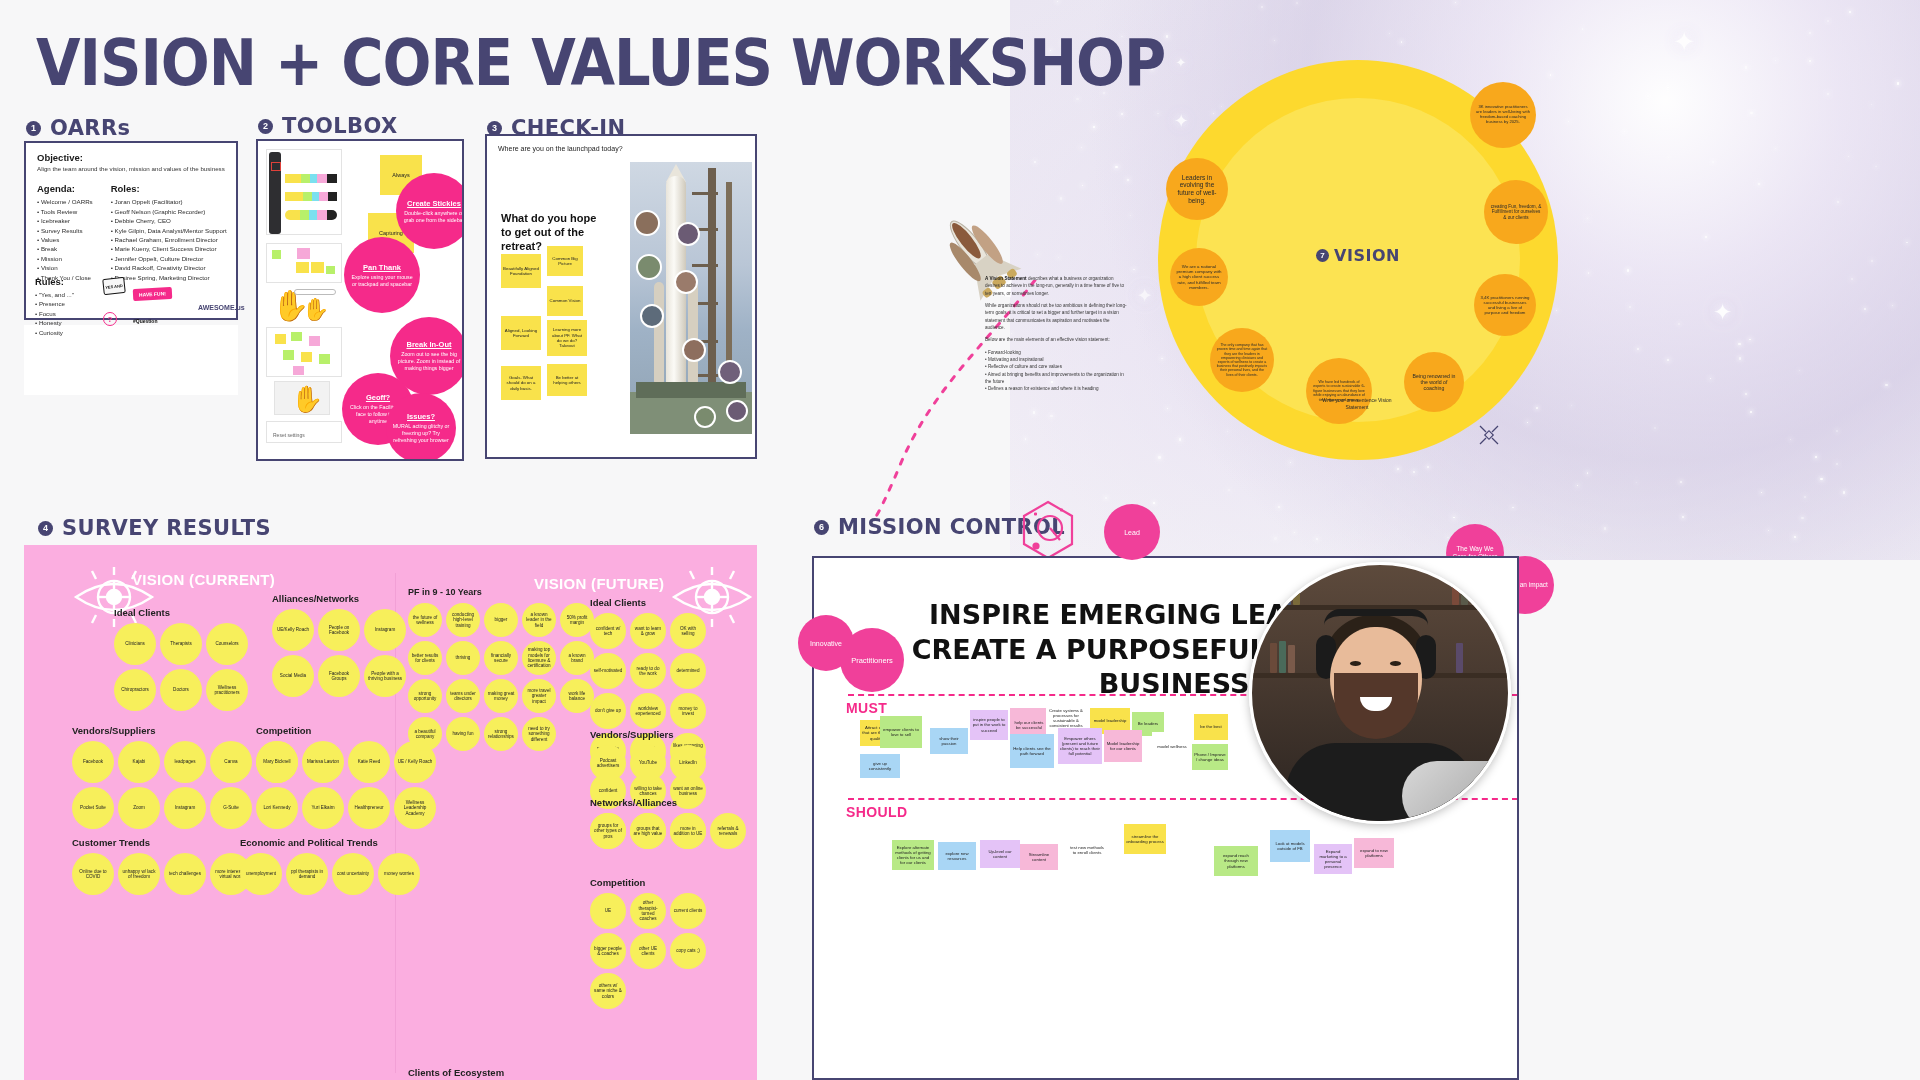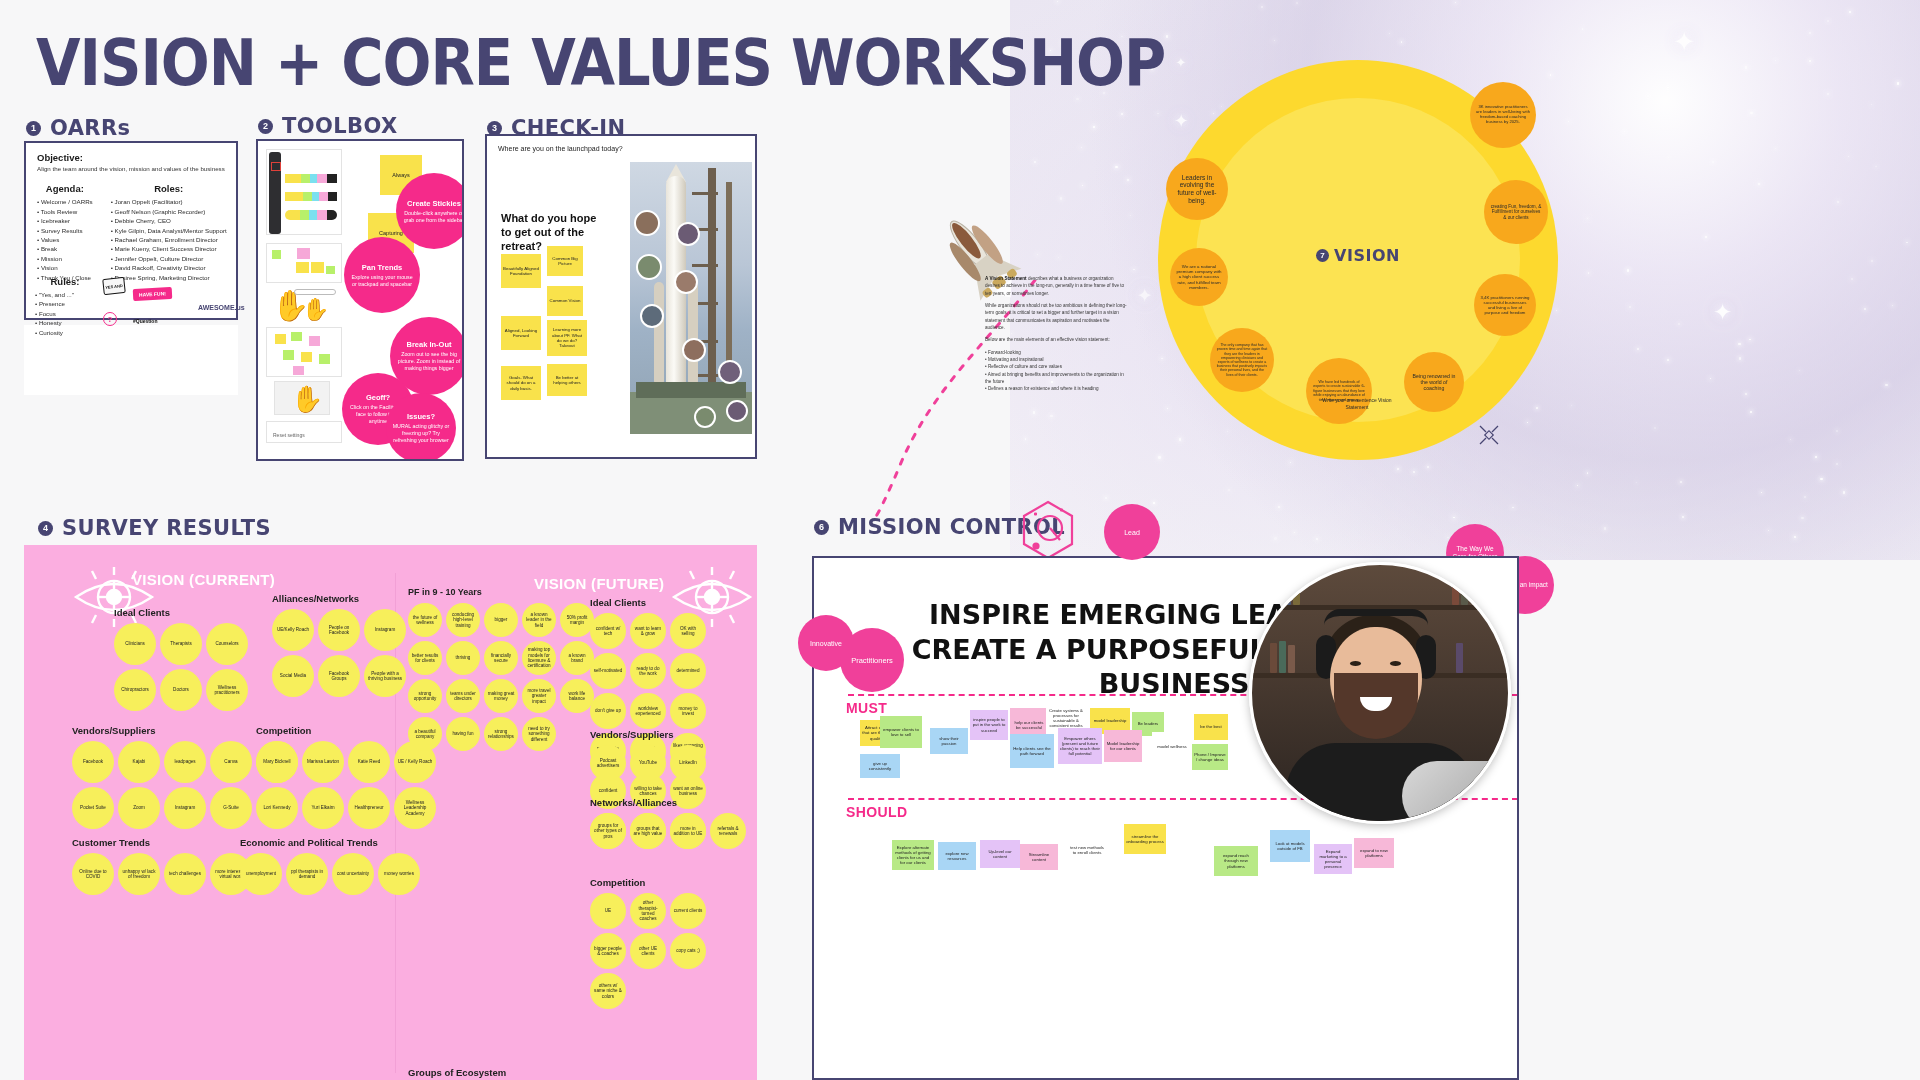--- a/index.html
+++ b/index.html
@@ -40,21 +40,21 @@
   }
   .sec-title{ font-size:21px; font-weight:bold; letter-spacing:.4px; font-family:"DejaVu Sans", sans-serif;}
 
   .panel{ position:absolute; border:2px solid #474572; background:#fff; }
 
   
   #oarrs-panel{ left:24px; top:141px; width:214px; height:179px; padding:9px 11px; }
   #oarrs-panel .h{ font-size:9.5px; font-weight:bold; color:#1a1a1a; }
   #oarrs-panel .sub{ font-size:6.2px; color:#333; margin-top:2px; line-height:1.35; }
   .cols{ display:flex; gap:18px; margin-top:10px; }
-  .col-h{ font-size:9.5px; font-weight:bold; color:#1a1a1a; margin-bottom:3px;text-align:center; }
+  .col-h{ font-size:9.5px; font-weight:bold; color:#1a1a1a; margin-bottom:3px; }
   .li{ font-size:6.2px; color:#2b2b2b; line-height:1.52; white-space:nowrap;}
   #oarrs-white{ position:absolute; left:24px; top:325px; width:214px; height:70px; background:#fff; }
   .sticker-yes{
     width:22px;height:16px;background:#f7f7f7;border:1px solid #111;border-radius:2px;
     display:flex;flex-direction:column;align-items:center;justify-content:center;
     font-size:4px;font-weight:bold;color:#111;transform:rotate(-6deg);
   }
   .sticker-pink{
     background:#f52a8a;color:#fff;font-size:5px;font-weight:bold;
     padding:3px 6px;border-radius:2px;transform:rotate(-3deg);
@@ -68,21 +68,21 @@
 
   
   #toolbox-panel{ left:256px; top:139px; width:208px; height:322px; overflow:hidden; }
   .tb-shot{ position:absolute; background:#fff; border:1px solid #e3e3e3; }
   .tb-dark{ position:absolute; background:#2e2e31; border-radius:3px; }
   .pink-bubble{
     position:absolute; border-radius:50%; background:#f52a8a; color:#fff;
     display:flex;flex-direction:column;align-items:center;justify-content:center;
     text-align:center; padding:5px;
   }
-  .pink-bubble b{ font-size:7.5px; display:block; margin-bottom:2px; }
+  .pink-bubble b{ font-size:7.5px; display:block; margin-bottom:2px;text-decoration:underline; }
   .pink-bubble span{ font-size:5.3px; line-height:1.28; }
   .ysticky{ position:absolute; background:#f9e24b; color:#222; font-size:5.5px;
             display:flex;align-items:center;justify-content:center; }
 
   
   #checkin-panel{ left:485px; top:134px; width:272px; height:325px; padding:9px 11px; }
   #checkin-panel .q1{ font-size:7px; color:#222; }
   #checkin-panel .q2{ position:absolute; left:14px; top:76px; width:105px;
         font-size:11px; font-weight:bold; color:#111; line-height:1.25;}
   #rocket-photo{
@@ -492,21 +492,21 @@
 
   <div class="ysticky" id="tb-sticky-0" style="left:122px;top:14px;width:42px;height:40px">Always</div>
   <div class="ysticky" id="tb-sticky-1" style="left:152px;top:46px;width:42px;height:40px">Be</div>
   <div class="ysticky" id="tb-sticky-2" style="left:110px;top:72px;width:46px;height:40px">Capturing</div>
 
   <div class="pink-bubble" style="left:138px;top:32px;width:76px;height:76px;z-index:5">
     <b>Create Stickies</b>
     <span>Double-click anywhere or grab one from the sidebar</span>
   </div>
   <div class="pink-bubble" style="left:86px;top:96px;width:76px;height:76px">
-    <b>Pan Trends</b>
+    <b>Pan Thank</b>
     <span>Explore using your mouse or trackpad and spacebar</span>
   </div>
   <div class="pink-bubble" style="left:132px;top:176px;width:78px;height:78px">
     <b>Break In-Out</b>
     <span>Zoom out to see the big picture. Zoom in instead of making things bigger</span>
   </div>
   <div class="pink-bubble" style="left:84px;top:232px;width:72px;height:72px">
     <b>Geoff?</b>
     <span>Click on the Facilitator's face to follow them anytime</span>
   </div>
@@ -767,21 +767,21 @@
       <div class="sv-grp" style="left: 566px; top: 332px;">Competition</div>
       <div class="ybub" style="left: 566px; top: 348px; width: 36px; height: 36px;">UE</div>
       <div class="ybub" style="left: 606px; top: 348px; width: 36px; height: 36px;">other therapist-turned coaches</div>
       <div class="ybub" style="left: 646px; top: 348px; width: 36px; height: 36px;">current clients</div>
       <div class="ybub" style="left: 566px; top: 388px; width: 36px; height: 36px;">bigger people &amp; coaches</div>
       <div class="ybub" style="left: 606px; top: 388px; width: 36px; height: 36px;">other UE clients</div>
       <div class="ybub" style="left: 646px; top: 388px; width: 36px; height: 36px;">copy cats ;)</div>
       <div class="ybub" style="left: 566px; top: 428px; width: 36px; height: 36px;">others w/ same niche &amp; colors</div>
     </div>
 
-  <div style="position:absolute;left:384px;top:522px;font-size:9.5px;font-weight:bold;color:#222">Groups of Ecosystem</div>
+  <div style="position:absolute;left:384px;top:522px;font-size:9.5px;font-weight:bold;color:#222">Clients of Ecosystem</div>
 </div>
 
 <div class="sec-head" style="left:814px;top:515px">
   <span class="sec-num">6</span>
   <span class="sec-title">MISSION CONTROL</span>
 </div>
 <svg class="badge-hex" viewBox="0 0 56 60">
   <g stroke="#f0409a" stroke-width="2.2" fill="none">
     <path d="M28 2 L52 16 L52 44 L28 58 L4 44 L4 16 Z"></path>
     <circle cx="30" cy="28" r="12"></circle>

